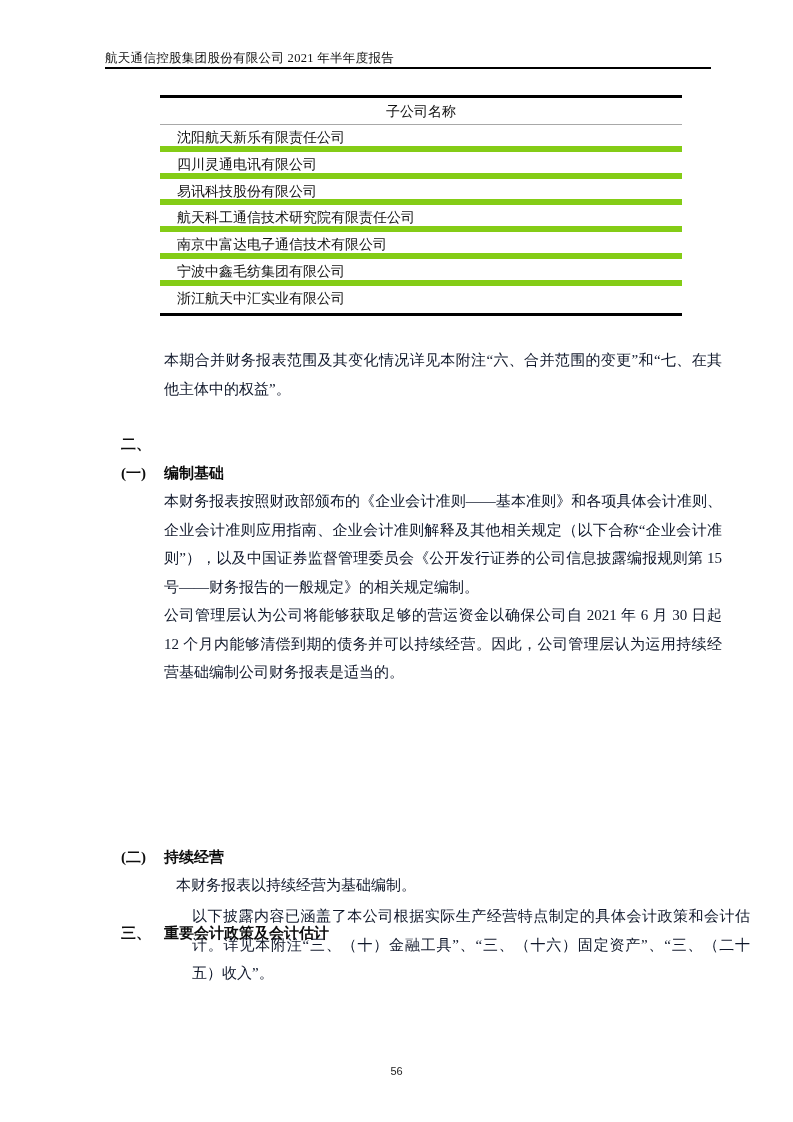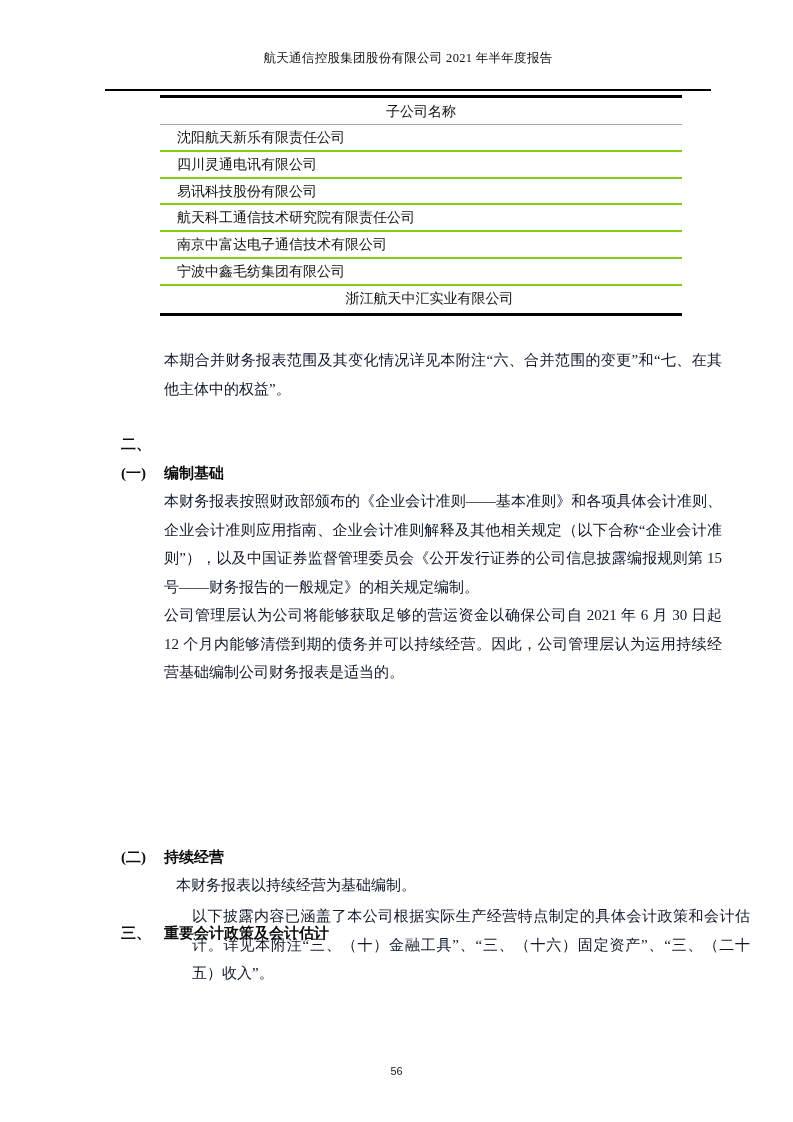--- a/index.html
+++ b/index.html
@@ -10,45 +10,45 @@
     margin:0 auto;
     background:#ffffff;
     font-family:"Liberation Serif","DejaVu Serif",serif;
     color:#111111;
     overflow:hidden;
   }
 
   
   .doc-header {
     position:absolute; left:105px; top:50px; width:606px;
-    text-align:center;
+    text-align:left;
     font-size:12.5px; letter-spacing:0.3px;
-    padding-bottom:22px;
+    padding-bottom:0;
     border-bottom:2.5px solid #000;
   }
 
   
   .subs-table {
     position:absolute; left:160px; top:95px; width:522px;
     border-top:3px solid #000;
     border-bottom:3px solid #000;
     font-size:14px;
   }
   .subs-table .t-header {
     height:27px; line-height:27px;
     text-align:center;
     border-bottom:1px solid #a8a8a8;
   }
   .subs-table .t-row {
     height:26.8px; line-height:26.8px;
     padding-left:17px;
-    border-bottom:2px solid #84cc16;
+    border-bottom:6px solid #84cc16;
     white-space:nowrap; overflow:hidden;
   }
-  .subs-table .t-row:last-child { border-bottom:none;text-align:center; }
+  .subs-table .t-row:last-child { border-bottom:none; }
 
   
   .para {
     position:absolute; left:164px; width:558px;
     font-size:15px; line-height:28.5px;
     text-align:justify; text-justify:inter-ideograph;
     color:#0f172a;
   }
   .para p { margin:0; }
 

